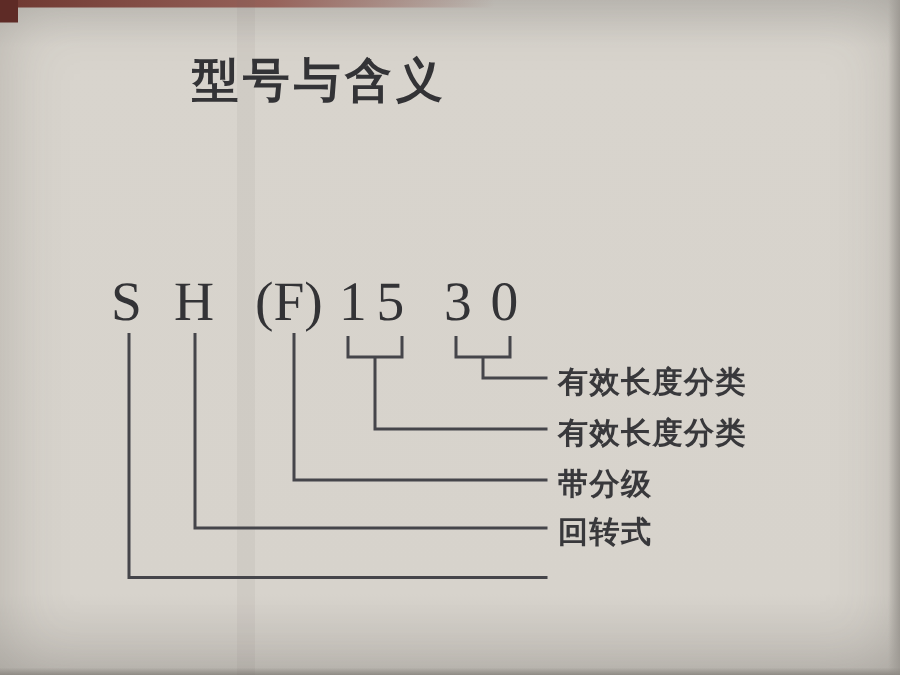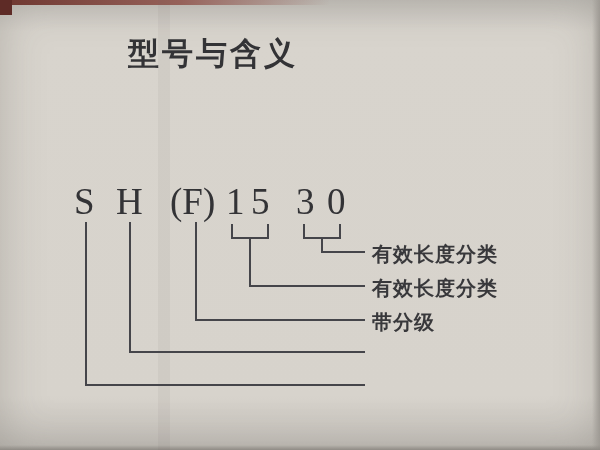--- a/index.html
+++ b/index.html
@@ -136,14 +136,15 @@
     <path d="M196 222 V320 H365"></path>
 
     <path d="M130 222 V352 H365"></path>
 
     <path d="M86 222 V385 H365"></path>
   </svg>
 
   <div class="label label-1">有效长度分类</div>
   <div class="label label-2">有效长度分类</div>
   <div class="label label-3">带分级</div>
+  <div class="label label-4">回转式</div>
 
 </div>
 
 </body></html>

